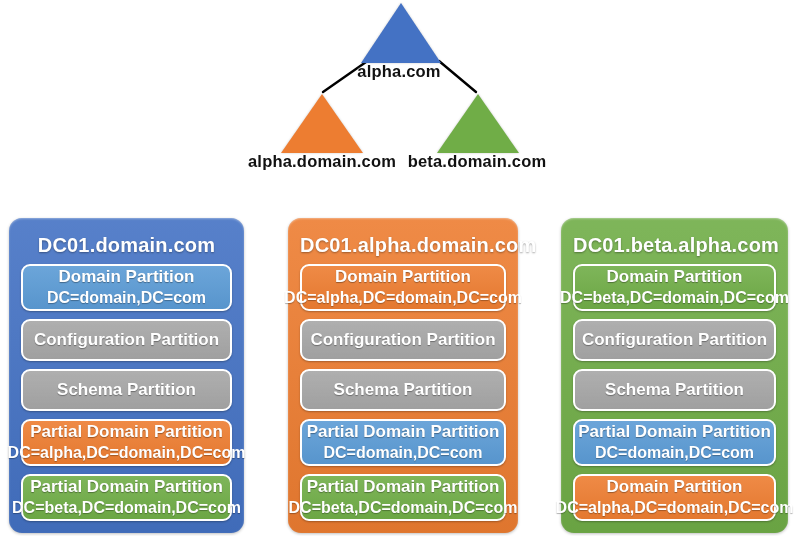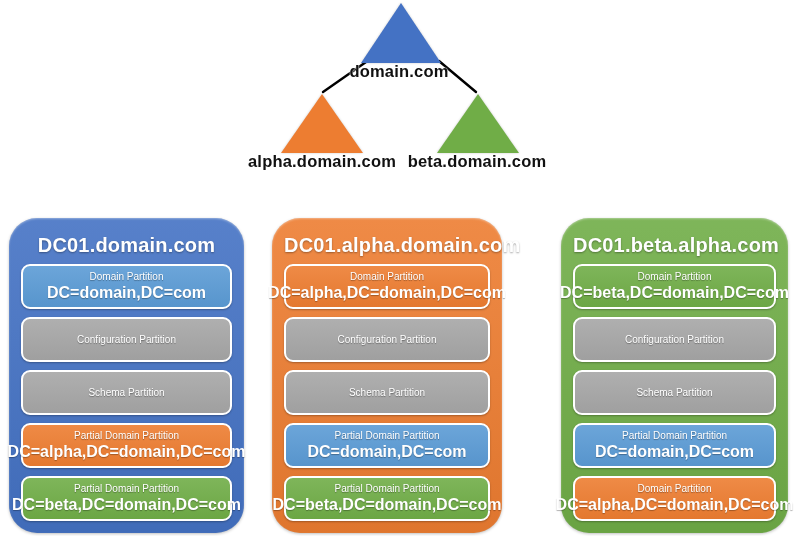--- a/index.html
+++ b/index.html
@@ -13,54 +13,54 @@
   .tri { position:absolute; width:0; height:0; border-left:41px solid transparent; border-right:41px solid transparent; border-bottom:59px solid #888; filter:drop-shadow(0 0 1px rgba(0,0,0,0.2)); }
   .tri-root  { left:361px; top:3px;  border-left-width:40px; border-right-width:40px; border-bottom-width:60px; }
   .tri-alpha { left:281px; top:94px; }
   .tri-beta  { left:437px; top:94px; }
   .tree-label { position:absolute; width:170px; text-align:center; font-weight:bold; font-size:16.5px; color:#111; letter-spacing:0.2px; text-shadow:0 0 2px #ffffff, 0 0 1px #ffffff; }
   .label-root  { left:314px; top:62px; }
   .label-alpha { left:237px; top:152px; }
   .label-beta  { left:392px; top:152px; }
 
   
-  .server { position:absolute; top:218px; height:315px; border-radius:28px;
+  .server { position:absolute; top:218px; height:315px; border-radius:13px;
             display:flex; flex-direction:column; padding:9px 12px 12px;
             background-image:linear-gradient(180deg, rgba(255,255,255,0.10), rgba(0,0,0,0.06));
             box-shadow:inset 0 1px 2px rgba(255,255,255,0.35), 0 1px 3px rgba(0,0,0,0.25); }
   .server-1 { left:9px;   width:235px; }
-  .server-2 { left:272px; width:230px; }
+  .server-2 { left:288px; width:230px; }
   .server-3 { left:561px; width:227px; }
   .server-title { height:37px; line-height:37px; text-align:center; color:#ffffff;
                   font-weight:bold; font-size:20px; letter-spacing:0.2px;
                   text-shadow:0 1px 2px rgba(0,0,0,0.35); }
   .partitions { flex:1; display:flex; flex-direction:column; gap:8px; }
   .partition { flex:1; border:2px solid #ffffff; border-radius:9px;
                display:flex; flex-direction:column; align-items:center; justify-content:center;
                color:#ffffff; text-align:center; line-height:1.3;
                background-image:linear-gradient(180deg, rgba(255,255,255,0.10), rgba(0,0,0,0.04));
                box-shadow:0 1px 2px rgba(0,0,0,0.28); }
-  .p-name { font-size:10px; font-weight:normal; text-shadow:0 1px 1px rgba(0,0,0,0.35); }
+  .p-name { font-size:17px; font-weight:bold; text-shadow:0 1px 1px rgba(0,0,0,0.35); }
   .p-dn   { font-size:16px; font-weight:600; text-shadow:0 1px 1px rgba(0,0,0,0.3); }
   .p-dn:empty { display:none; }
 </style>
 </head>
 <body>
 
 <div class="canvas">
 
   <div class="tree">
     <svg class="connectors" viewBox="0 0 800 214">
       <line x1="366" y1="62" x2="323" y2="92" stroke="#000" stroke-width="2.4" stroke-linecap="round"></line>
       <line x1="439" y1="61" x2="476" y2="92" stroke="#000" stroke-width="2.4" stroke-linecap="round"></line>
     </svg>
     <div class="tri tri-root" style="border-bottom-color: rgb(68, 114, 196);"></div>
     <div class="tri tri-alpha" style="border-bottom-color: rgb(237, 125, 49);"></div>
     <div class="tri tri-beta" style="border-bottom-color: rgb(112, 173, 71);"></div>
-    <div class="tree-label label-root">domain.com</div>
+    <div class="tree-label label-root">alpha.com</div>
     <div class="tree-label label-beta">beta.domain.com</div>
     <div class="tree-label label-alpha">alpha.domain.com</div>
   </div>
 
   <div class="server server-1" style="background-color: rgb(68, 114, 196);">
     <div class="server-title">DC01.domain.com</div>
     <div class="partitions">
       <div class="partition" style="background-color: rgb(91, 155, 213);">
         <div class="p-name">Domain Partition</div>
         <div class="p-dn">DC=domain,DC=com</div>

